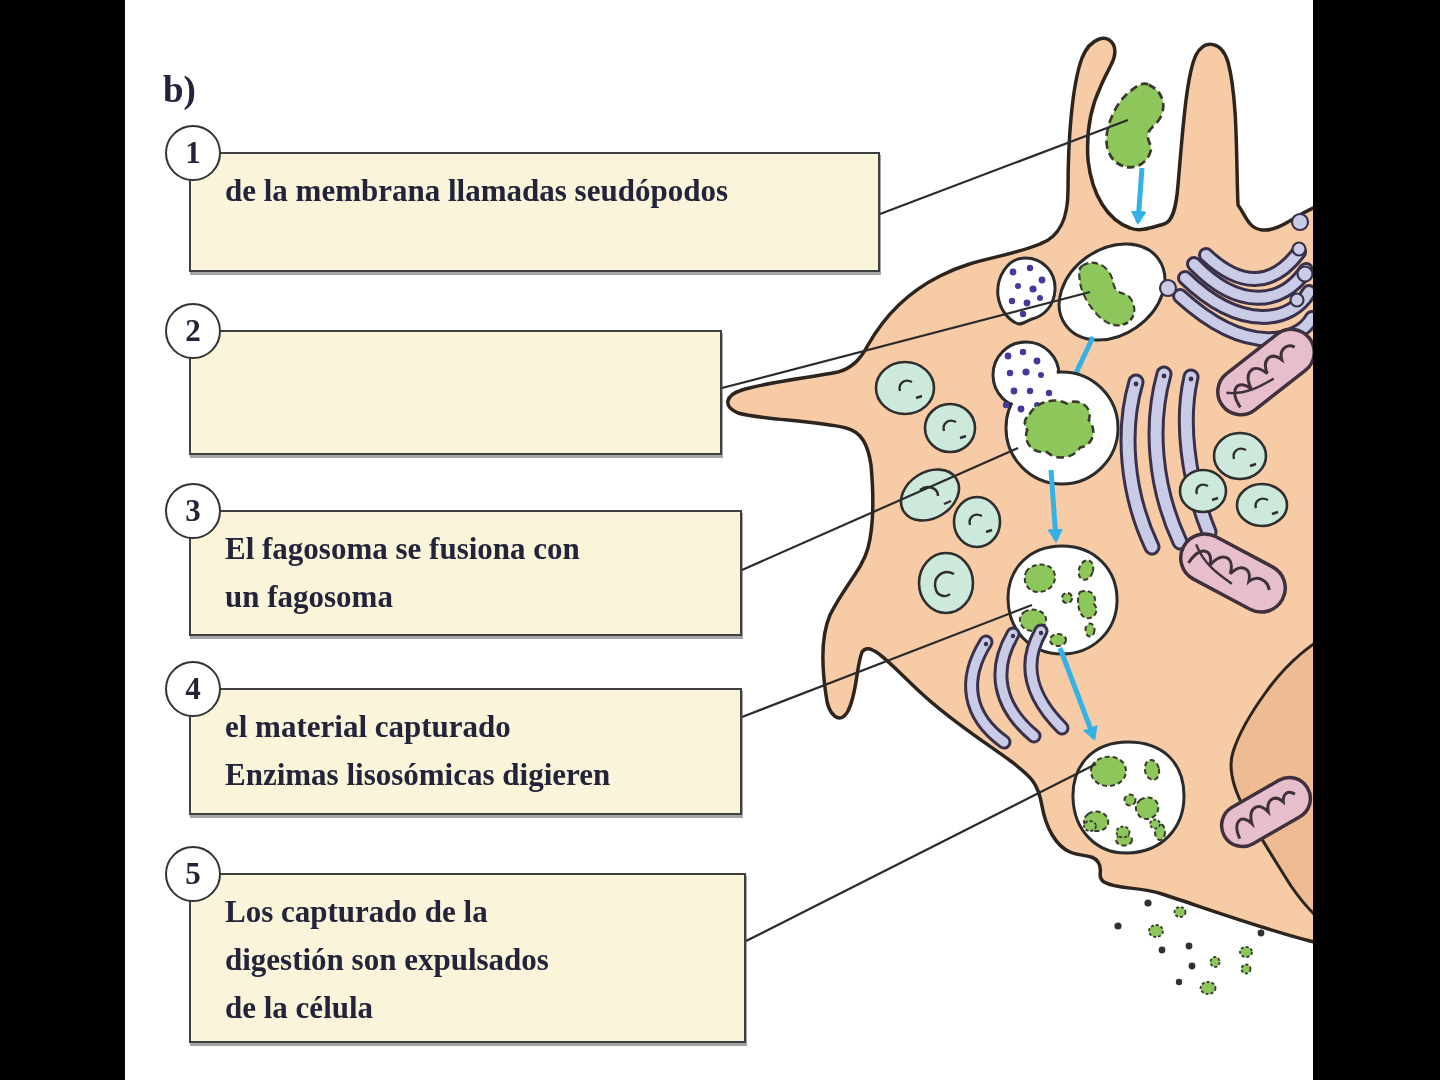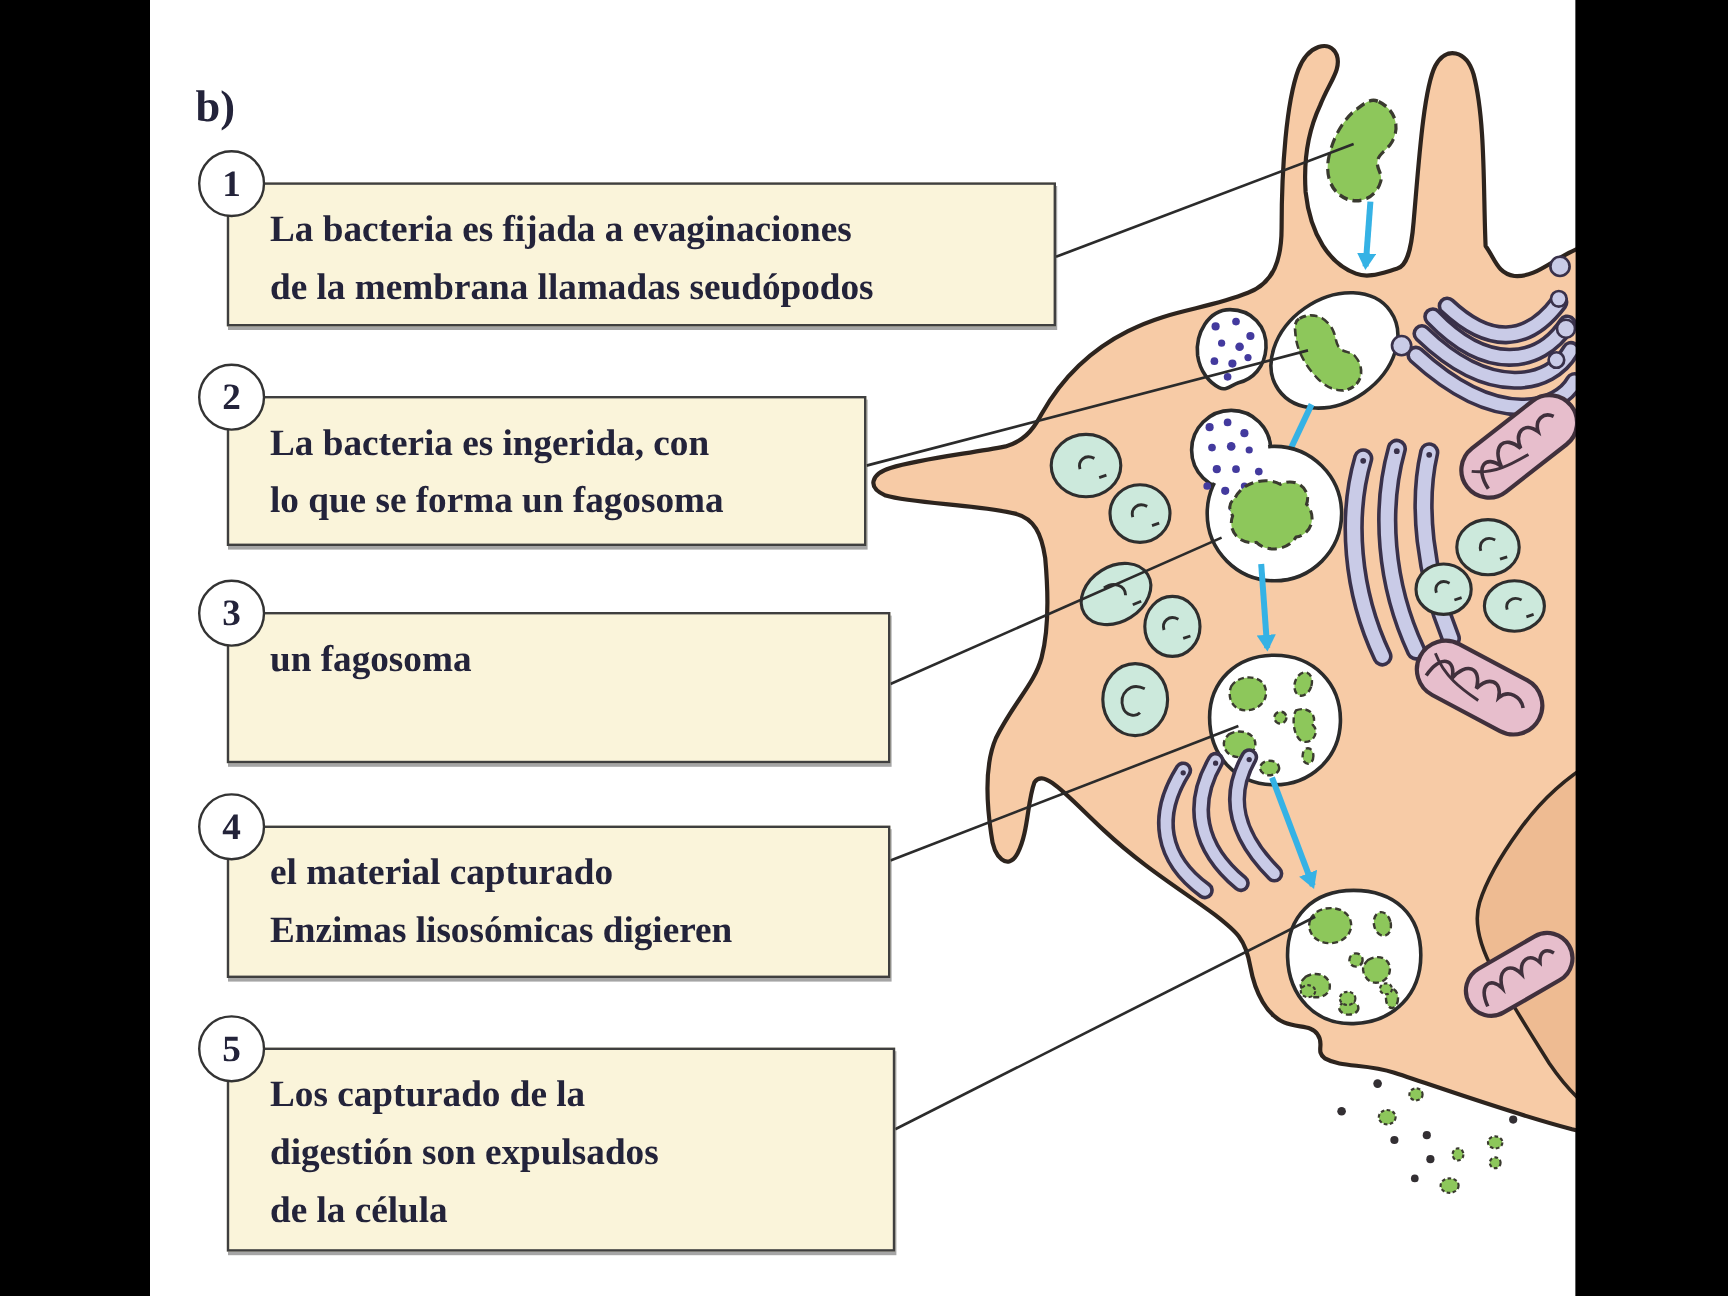--- a/index.html
+++ b/index.html
@@ -285,40 +285,36 @@
   <div class="bar bar-left"></div>
   <div class="bar bar-right"></div>
 
   <div class="figure-label" style="left:163px;top:68px;">b)</div>
 
   <div class="callout" style="left:189px;top:152px;width:691px;height:120px;">
     <div class="badge">
       <span>1</span>
       </div>
     <div class="lines">
-      <div>La bacteria es fijada a evaginaciones</div>
       <div>de la membrana llamadas seudópodos</div>
     </div>
   </div>
 
   <div class="callout" style="left:189px;top:330px;width:533px;height:125px;">
     <div class="badge">
       <span>2</span>
       </div>
+  </div>
+
+  <div class="callout" style="left:189px;top:510px;width:553px;height:126px;">
+    <div class="badge">
+      <span>3</span>
+      </div>
     <div class="lines">
-      <div>La bacteria es ingerida, con</div>
-      <div>lo que se forma un fagosoma</div>
-    </div>
-  </div>
-
-  <div class="callout" style="left:189px;top:510px;width:553px;height:126px;">
-    <div class="badge">
-      <span>3</span>
-      </div>
-    <div class="lines">
+      <div>El fagosoma se fusiona con</div>
       <div>un fagosoma</div>
     </div>
   </div>
 
   <div class="callout" style="left:189px;top:688px;width:553px;height:127px;">
     <div class="badge">
       <span>4</span>
       </div>
     <div class="lines">
       <div>el material capturado</div>

